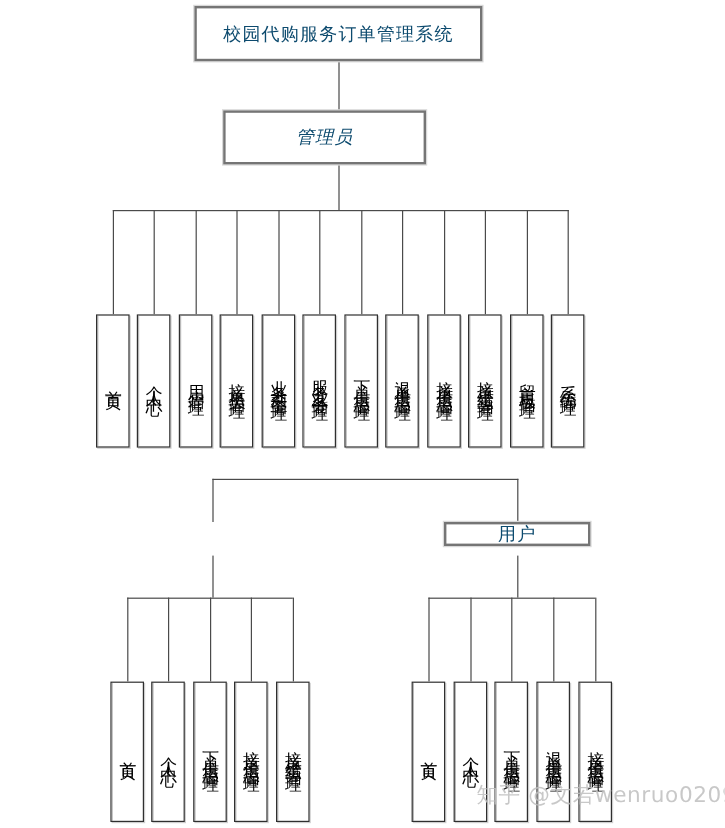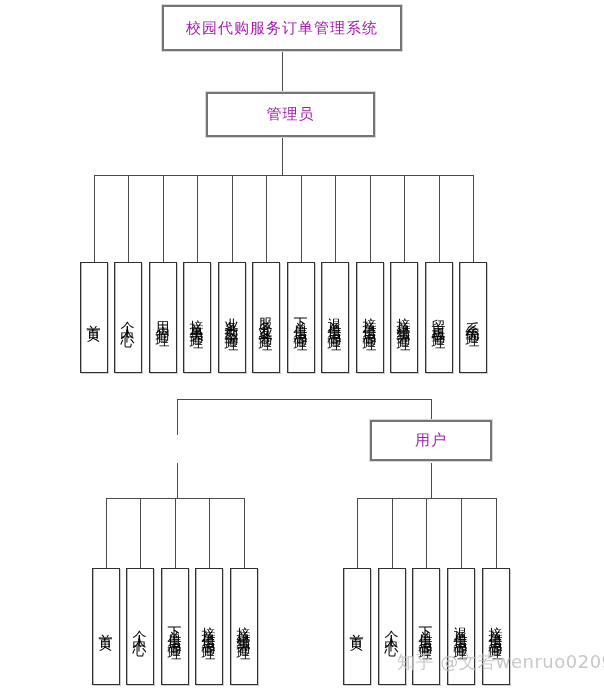--- a/index.html
+++ b/index.html
@@ -13,21 +13,21 @@
   
   .vline,.hline{position:absolute;background:#4a4a4a;}
   .vline{width:1px;}
   .hline{height:1px;}
   
   .hbox{
     position:absolute;
     border:2px solid #757575;
     background:#ffffff;
     display:flex;align-items:center;justify-content:center;
-    font-size:15px;color:#a21caf;
+    font-size:15px;color:#0c4a6e;
     box-sizing:border-box;
     letter-spacing:1px;
     box-shadow:0 0 0 1px #d8d8d8;
   }
   
   .vbox{
     position:absolute;
     width:28px;
     border:1px solid #2f2f2f;
     background:#ffffff;
@@ -93,21 +93,21 @@
   <div class="vline" style="left:431px;top:463px;height:35px;"></div>
   <div class="hline" style="left:357px;top:498px;width:139px;"></div>
   <div class="vline" style="left:357px;top:498px;height:70px;"></div>
   <div class="vline" style="left:392px;top:498px;height:70px;"></div>
   <div class="vline" style="left:426px;top:498px;height:70px;"></div>
   <div class="vline" style="left:461px;top:498px;height:70px;"></div>
   <div class="vline" style="left:496px;top:498px;height:70px;"></div>
 
   <div class="hbox" style="left:162px;top:5px;width:240px;height:46px;">校园代购服务订单管理系统</div>
 
-  <div class="hbox" style="left:206px;top:92px;width:169px;height:45px;">管理员</div>
+  <div class="hbox" style="left:186px;top:92px;width:169px;height:45px;font-style:italic;">管理员</div>
 
   <div class="vbox row1" style="left:80px;">
       <span class="vtext">首页</span>
     </div>
   <div class="vbox row1" style="left:114px;">
       <span class="vtext">个人中心</span>
     </div>
   <div class="vbox row1" style="left:149px;">
       <span class="vtext">用户管理</span>
     </div>
@@ -132,21 +132,21 @@
   <div class="vbox row1" style="left:390px;">
       <span class="vtext">接单结算管理</span>
     </div>
   <div class="vbox row1" style="left:425px;">
       <span class="vtext">留言板管理</span>
     </div>
   <div class="vbox row1" style="left:459px;">
       <span class="vtext">系统管理</span>
     </div>
 
-  <div class="hbox" style="left:370px;top:420px;width:122px;height:41px;">用户</div>
+  <div class="hbox" style="left:370px;top:435px;width:122px;height:20px;">用户</div>
 
   <div class="vbox row2" style="left:92px;">
       <span class="vtext">首页</span>
     </div>
   <div class="vbox row2" style="left:126px;">
       <span class="vtext">个人中心</span>
     </div>
   <div class="vbox row2" style="left:161px;">
       <span class="vtext">下单信息管理</span>
     </div>

